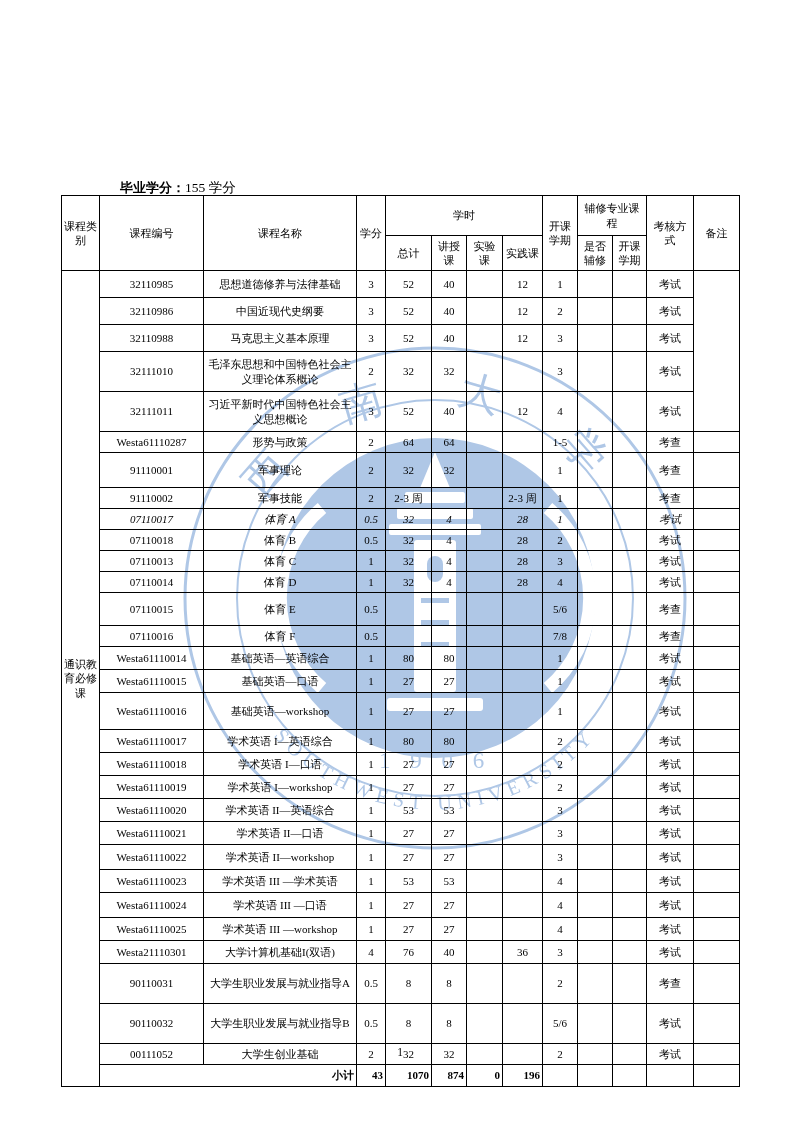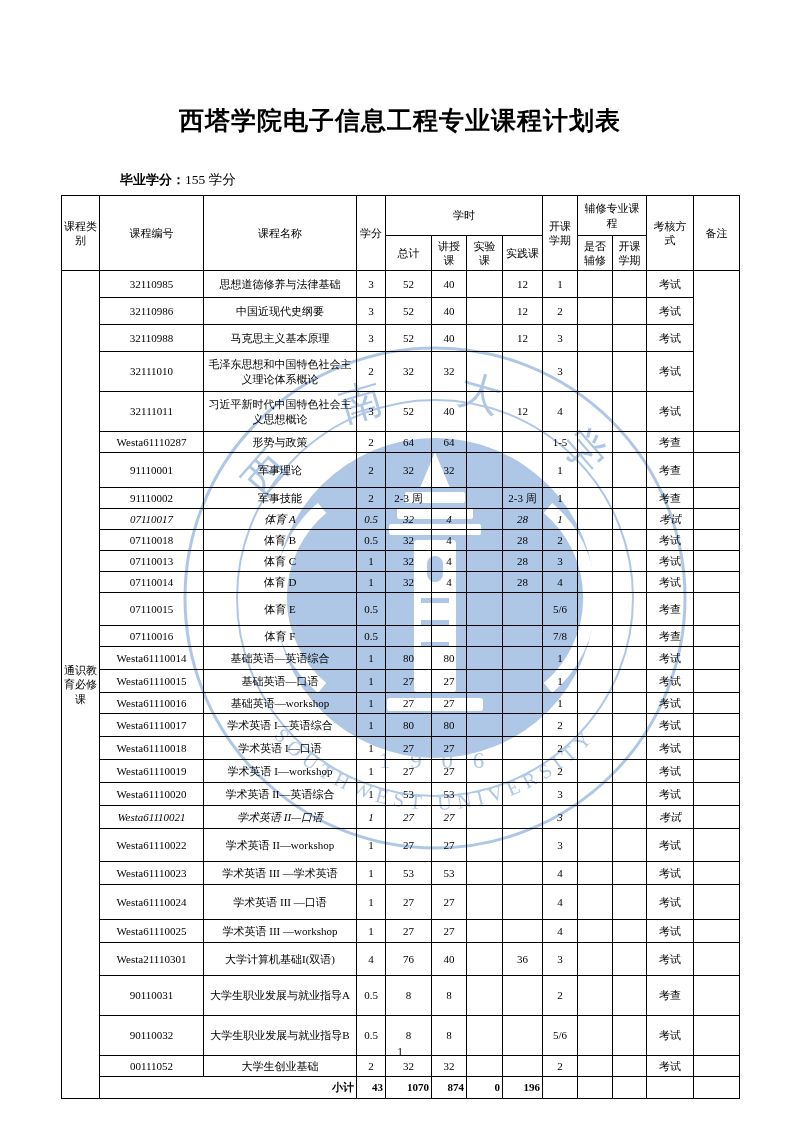--- a/index.html
+++ b/index.html
@@ -14,21 +14,21 @@
   .watermark { position:absolute; left:0; top:0; z-index:0; }
 
   .doc-title {
     position:absolute; top:104px; left:0; width:100%;
     text-align:center; margin:0;
     font-family:"Liberation Sans","DejaVu Sans",sans-serif;
     font-weight:bold; font-size:25px; letter-spacing:1px;
     z-index:2;
   }
   .credits-line {
-    position:absolute; top:171px; left:120px;
+    position:absolute; top:179px; left:120px;
     font-size:13.5px; z-index:2;
   }
   .credits-label { font-weight:bold; font-family:"Liberation Sans","DejaVu Sans",sans-serif; font-size:13px; }
 
   table.plan {
     position:absolute; left:61px; top:195px; width:678px;
     border-collapse:collapse; table-layout:fixed;
     background:transparent; z-index:1;
   }
   table.plan th, table.plan td {
@@ -80,21 +80,20 @@
     </g>
     <text font-size="42" letter-spacing="30" text-anchor="middle" font-family="'Liberation Serif','DejaVu Serif',serif" fill="#afc7e6">
       <textPath href="#arcTop" startOffset="50%">西 南 大 学</textPath>
     </text>
     <text font-size="20" letter-spacing="6" text-anchor="middle" font-family="'Liberation Serif','DejaVu Serif',serif" fill="#afc7e6">
       <textPath href="#arcBottom" startOffset="50%">SOUTHWEST UNIVERSITY</textPath>
     </text>
     <text x="435" y="768" font-size="23" letter-spacing="7" text-anchor="middle" font-family="'Liberation Serif','DejaVu Serif',serif" fill="#afc7e6">1 9 0 6</text>
   </svg>
 
-  <h1 class="doc-title">西塔学院电子信息工程专业课程计划表</h1>
 
   <div class="credits-line">
     <span class="credits-label">毕业学分：</span><span>155 学分</span>
   </div>
 
   <table class="plan">
     <colgroup>
       <col style="width:38px">
         <col style="width:104px">
         <col style="width:153px">
@@ -345,21 +344,21 @@
           <td>27</td>
           <td>27</td>
           <td></td>
           <td></td>
           <td>1</td>
           <td></td>
           <td></td>
           <td>考试</td>
           <td></td>
         </tr>
-        <tr style="height: 21px; margin-top: 12px;">
+        <tr style="height: 37px; margin-top: 12px;">
           <td>Westa61110016</td>
           <td class="name">基础英语—workshop</td>
           <td>1</td>
           <td>27</td>
           <td>27</td>
           <td></td>
           <td></td>
           <td>1</td>
           <td></td>
           <td></td>
@@ -415,35 +414,35 @@
           <td>53</td>
           <td>53</td>
           <td></td>
           <td></td>
           <td>3</td>
           <td></td>
           <td></td>
           <td>考试</td>
           <td></td>
         </tr>
-        <tr style="height: 23px; font-style: italic;">
+        <tr style="height: 23px;">
           <td>Westa61110021</td>
           <td class="name">学术英语 II—口语</td>
           <td>1</td>
           <td>27</td>
           <td>27</td>
           <td></td>
           <td></td>
           <td>3</td>
           <td></td>
           <td></td>
           <td>考试</td>
           <td></td>
         </tr>
-        <tr style="height: 33px;">
+        <tr style="height: 25px;">
           <td>Westa61110022</td>
           <td class="name">学术英语 II—workshop</td>
           <td>1</td>
           <td>27</td>
           <td>27</td>
           <td></td>
           <td></td>
           <td>3</td>
           <td></td>
           <td></td>
@@ -457,21 +456,21 @@
           <td>53</td>
           <td>53</td>
           <td></td>
           <td></td>
           <td>4</td>
           <td></td>
           <td></td>
           <td>考试</td>
           <td></td>
         </tr>
-        <tr style="height: 35px;">
+        <tr style="height: 25px;">
           <td>Westa61110024</td>
           <td class="name">学术英语 III —口语</td>
           <td>1</td>
           <td>27</td>
           <td>27</td>
           <td></td>
           <td></td>
           <td>4</td>
           <td></td>
           <td></td>
@@ -485,21 +484,21 @@
           <td>27</td>
           <td>27</td>
           <td></td>
           <td></td>
           <td>4</td>
           <td></td>
           <td></td>
           <td>考试</td>
           <td></td>
         </tr>
-        <tr style="height: 33px;">
+        <tr style="height: 23px;">
           <td>Westa21110301</td>
           <td class="name">大学计算机基础I(双语)</td>
           <td>4</td>
           <td>76</td>
           <td>40</td>
           <td></td>
           <td>36</td>
           <td>3</td>
           <td></td>
           <td></td>

